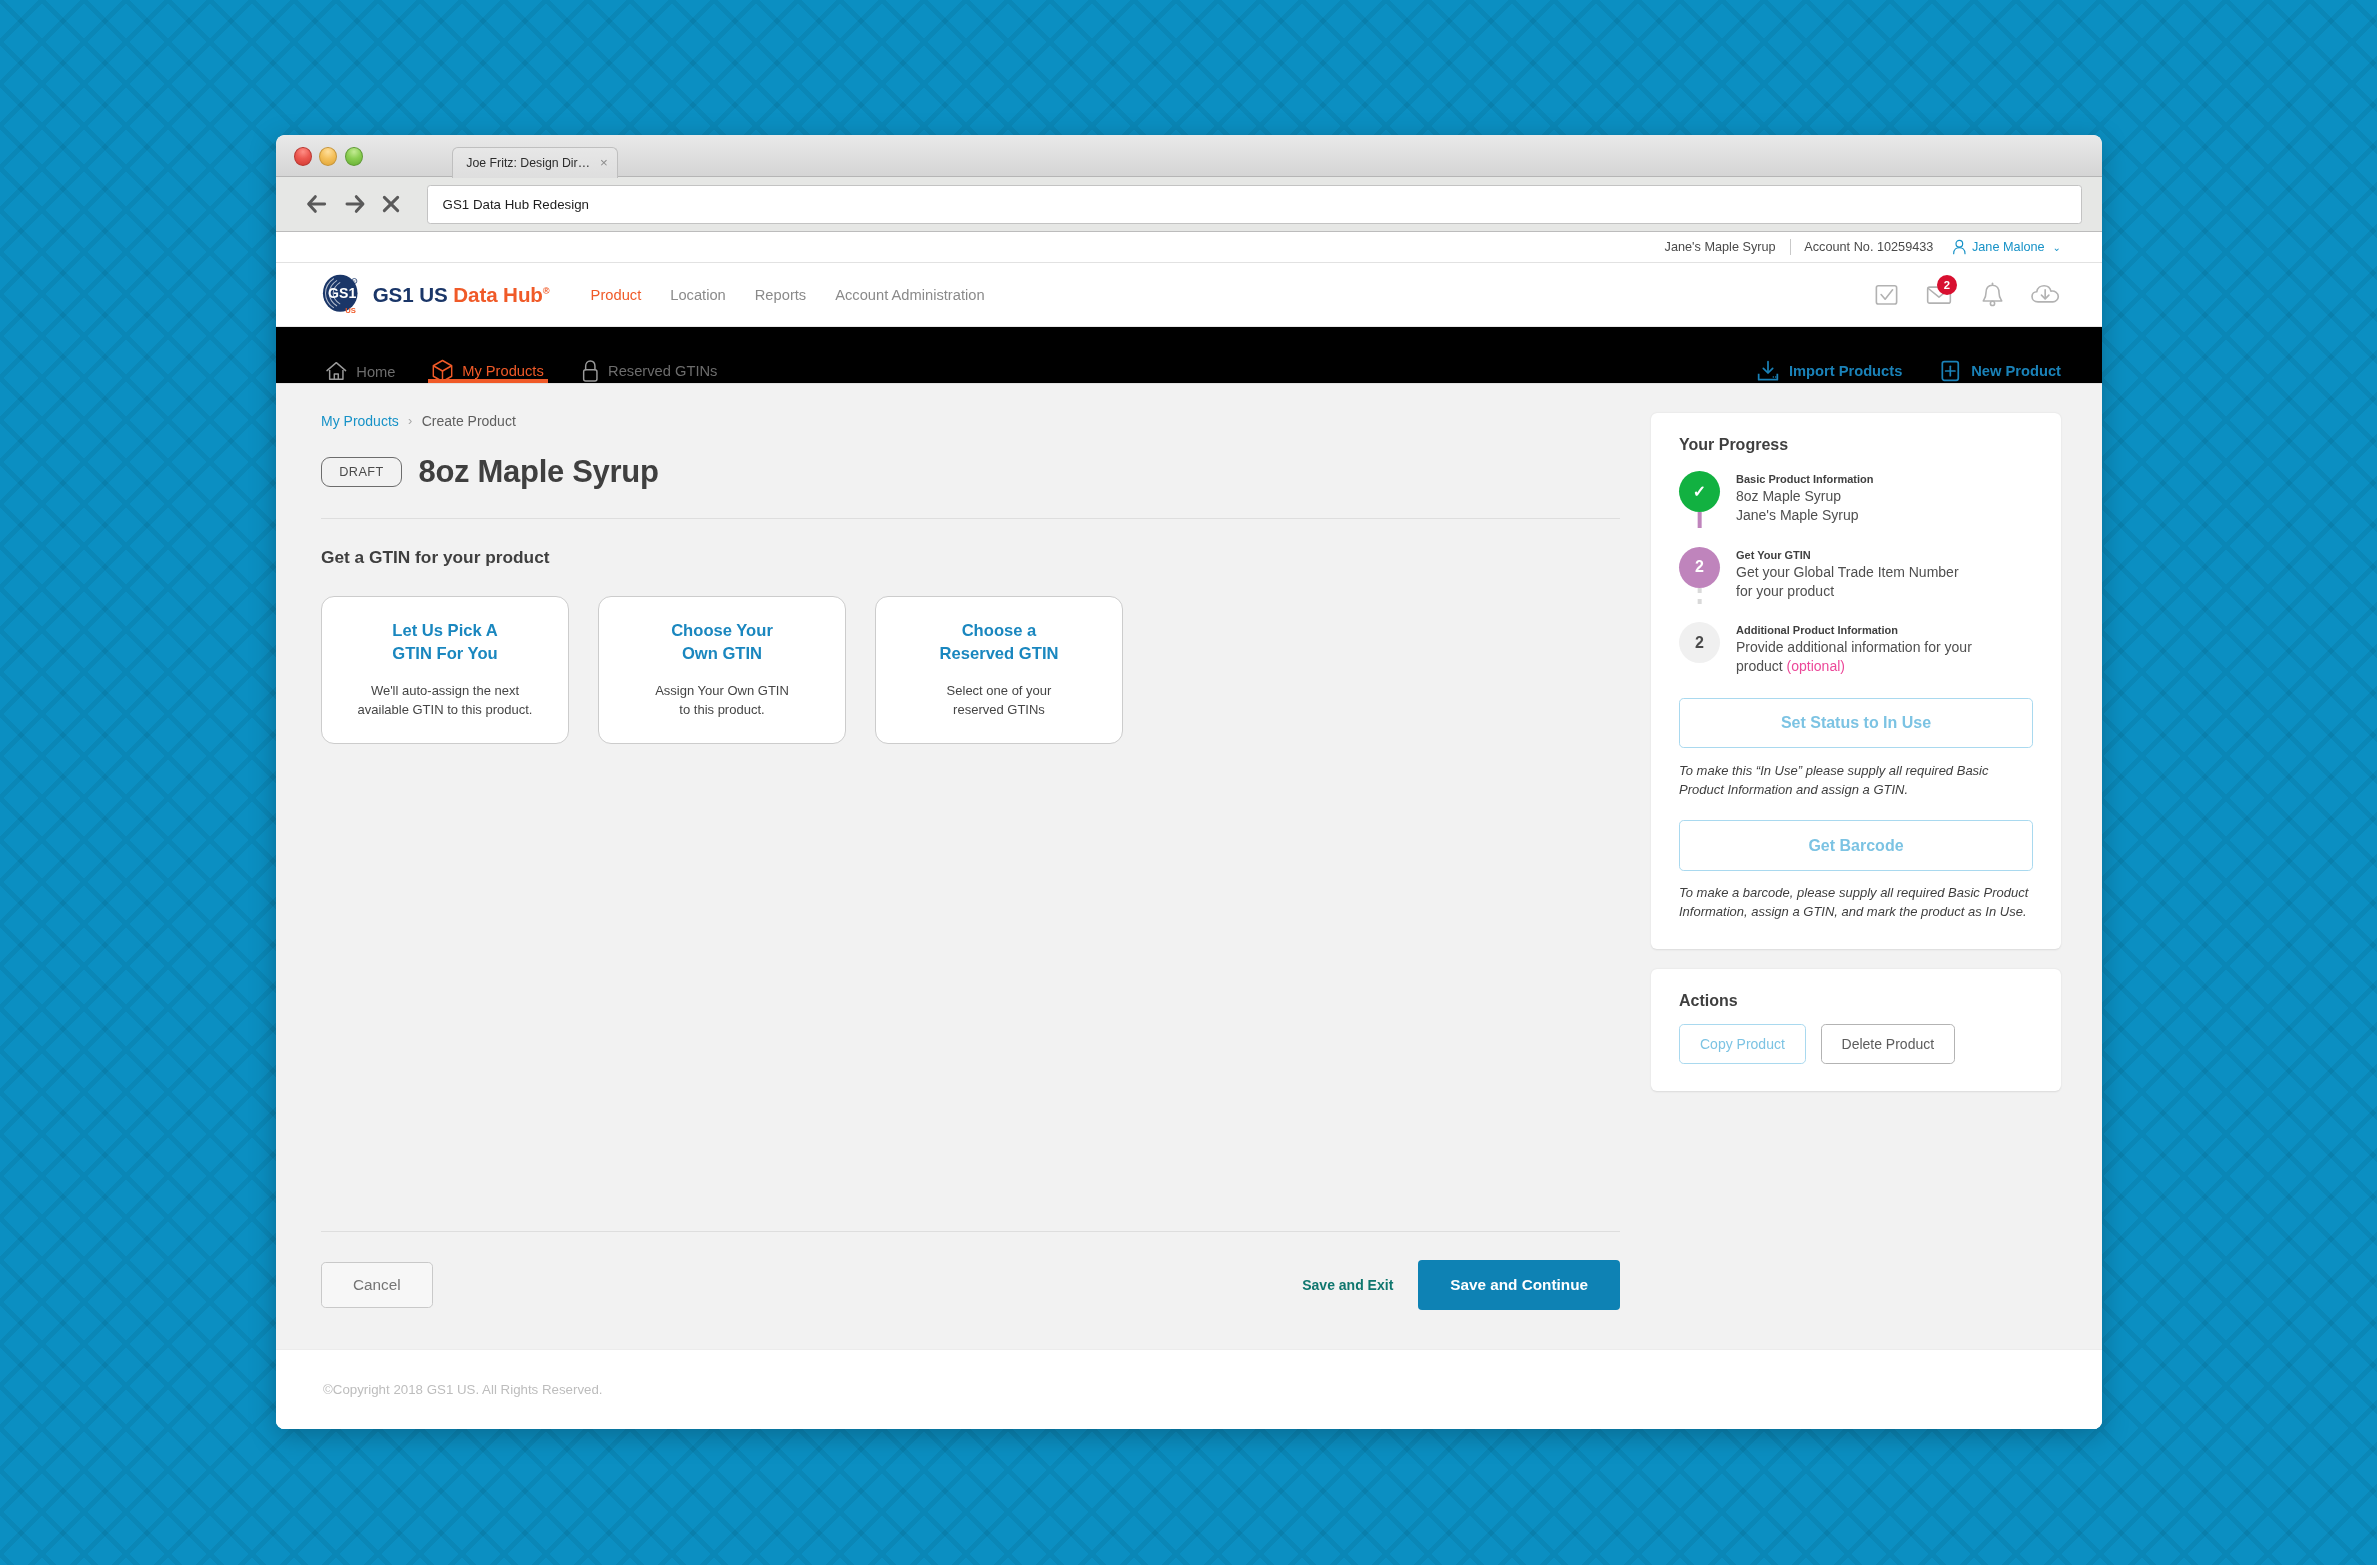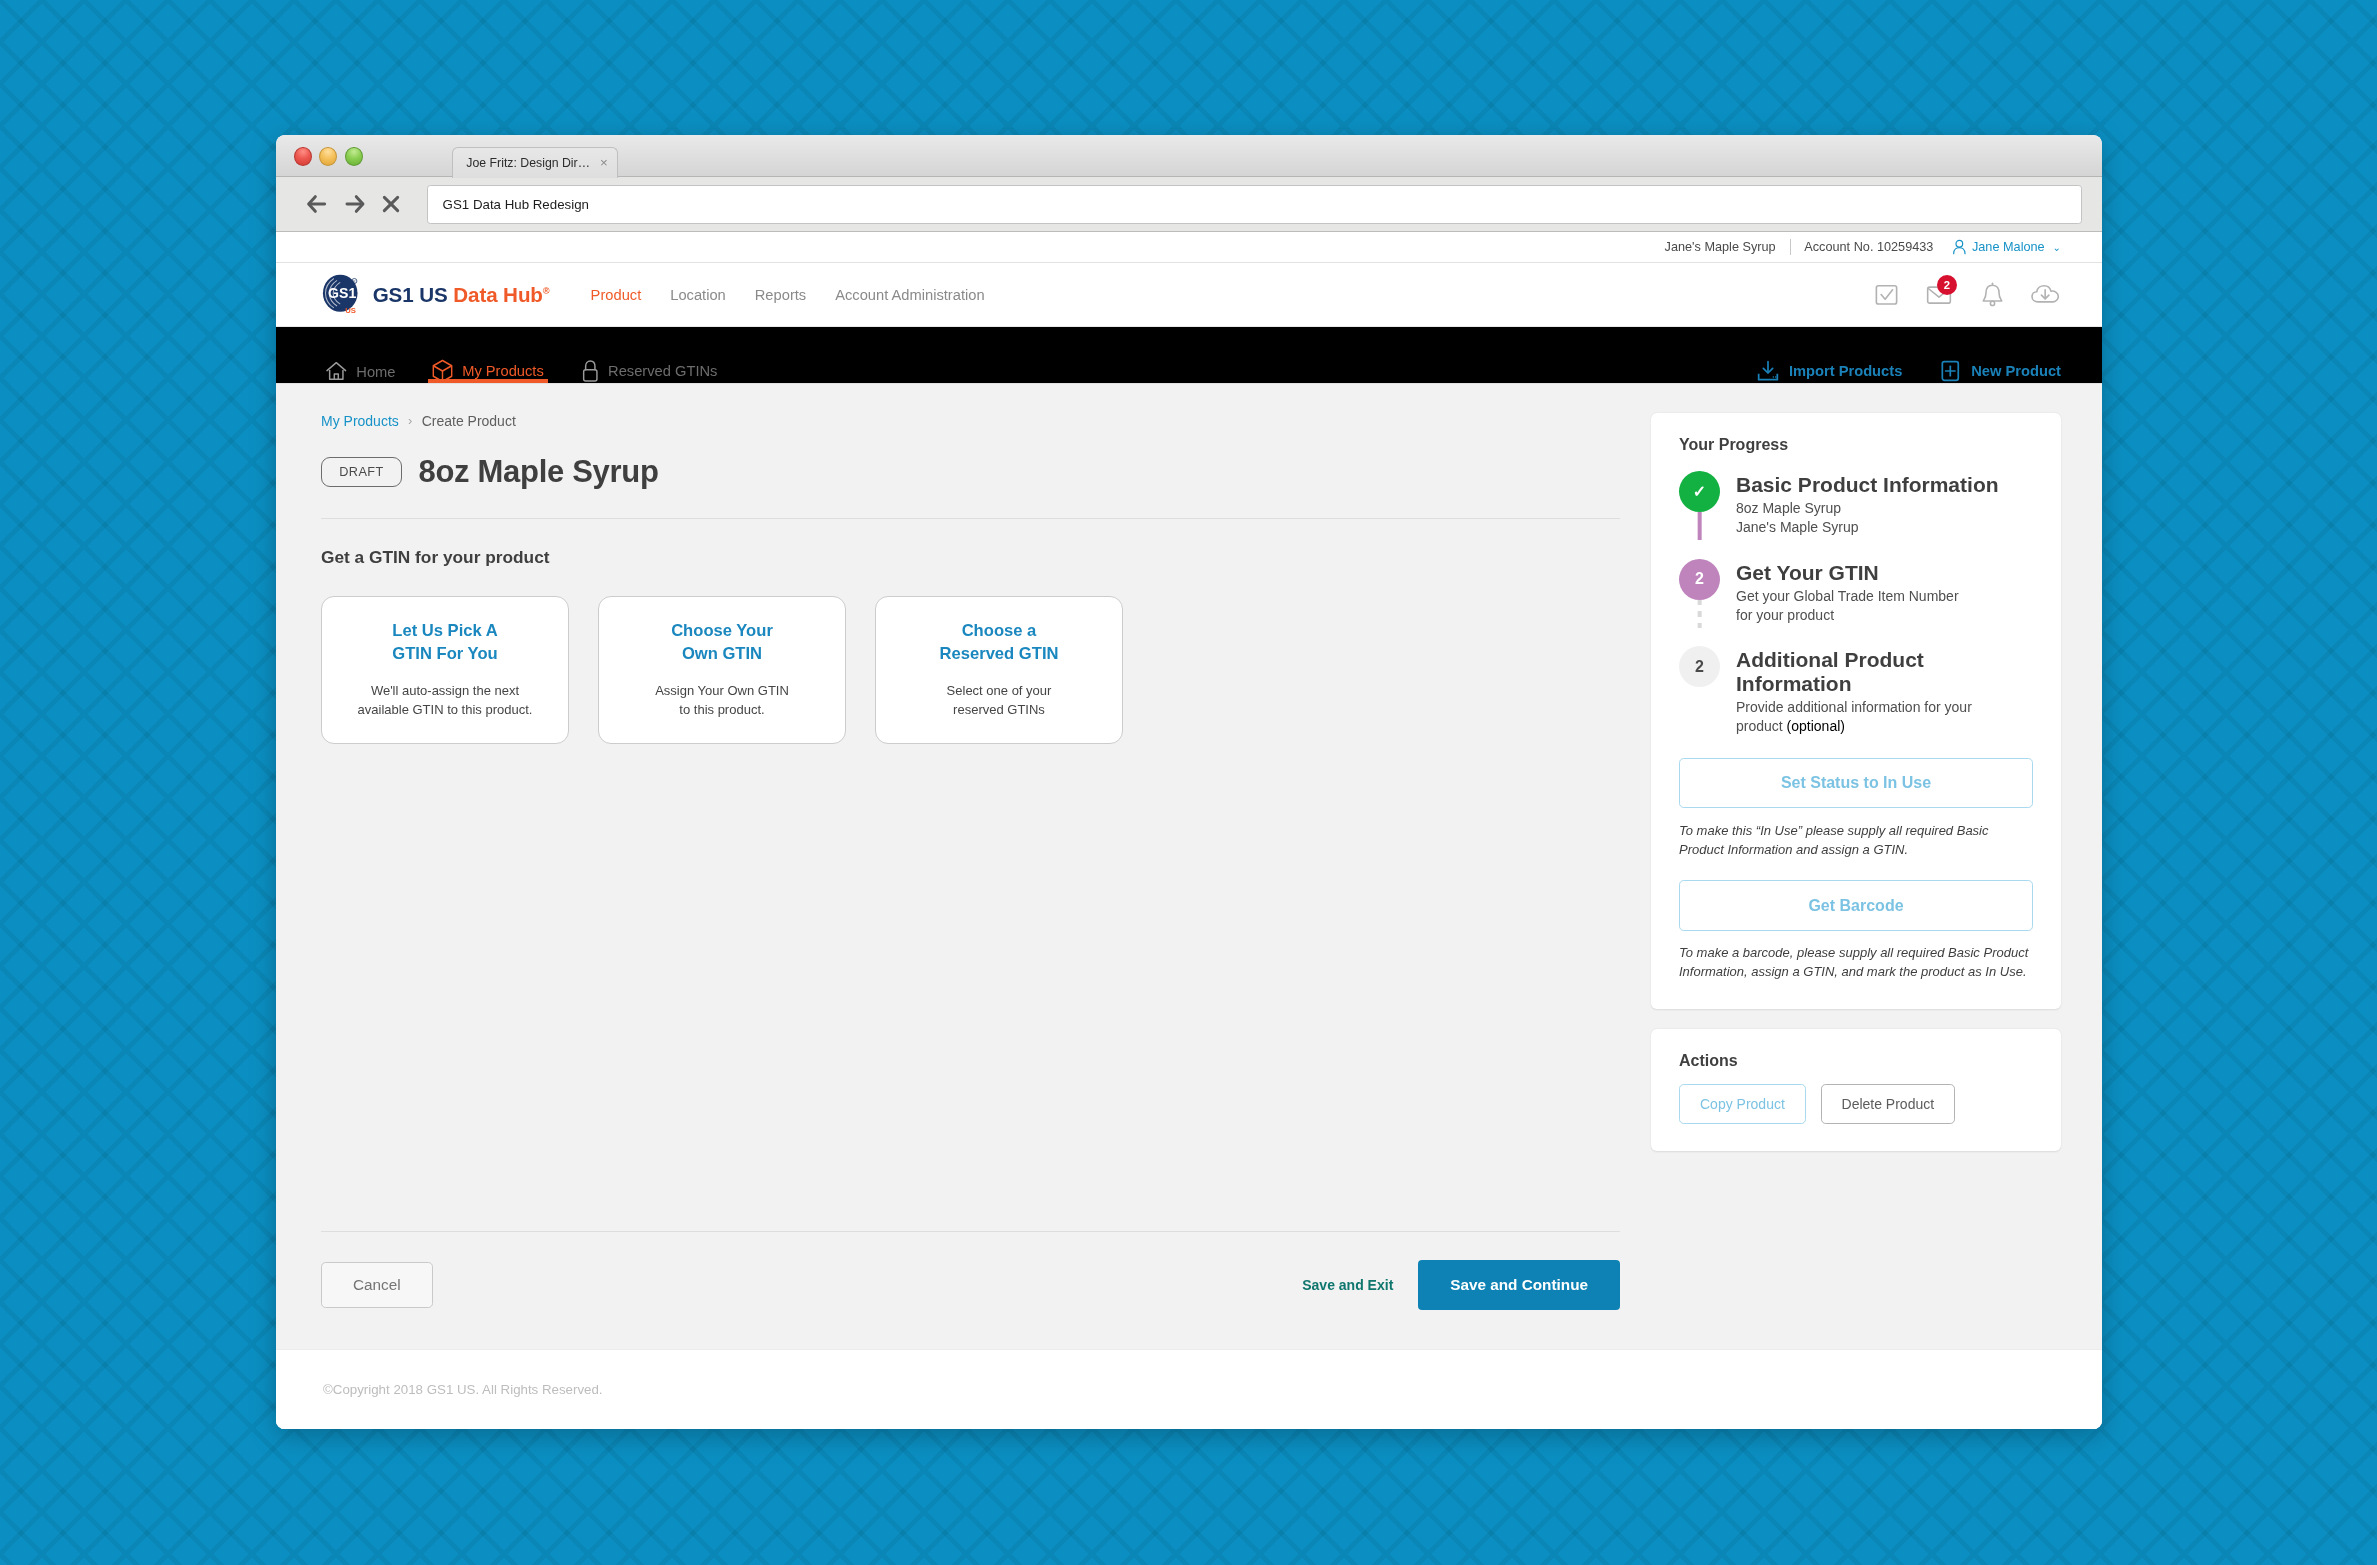--- a/index.html
+++ b/index.html
@@ -449,23 +449,23 @@
     transform: translateX(-50%);
     top: 41px;
     bottom: -2.7px;
     width: 4.7px;
   }
   .connector.solid { background: #bf84bc; }
   .connector.dotted {
     background-image: repeating-linear-gradient(to bottom, #d9d9d9 0 5.3px, transparent 5.3px 11.3px);
   }
   .step-body { flex: 1; padding-top: 2px; min-width: 0; }
-  .step-title { font-size: 21px; font-weight: bold; color: #3f3f3f; }
+  .step-title { font-size: 11px; font-weight: bold; color: #3f3f3f; }
   .step-sub { font-size: 14px; color: #4f4f4f; line-height: 1.38; margin-top: 2px; }
-  .step-sub .muted { color: #000000; }
+  .step-sub .muted { color: #ec4899; }
 
   .ghost-btn {
     display: block;
     width: 100%;
     border: 0.7px solid #a9d9ef;
     border-radius: 4.7px;
     background: #ffffff;
     color: #7cc3e3;
     font-size: 16px;
     font-weight: bold;

